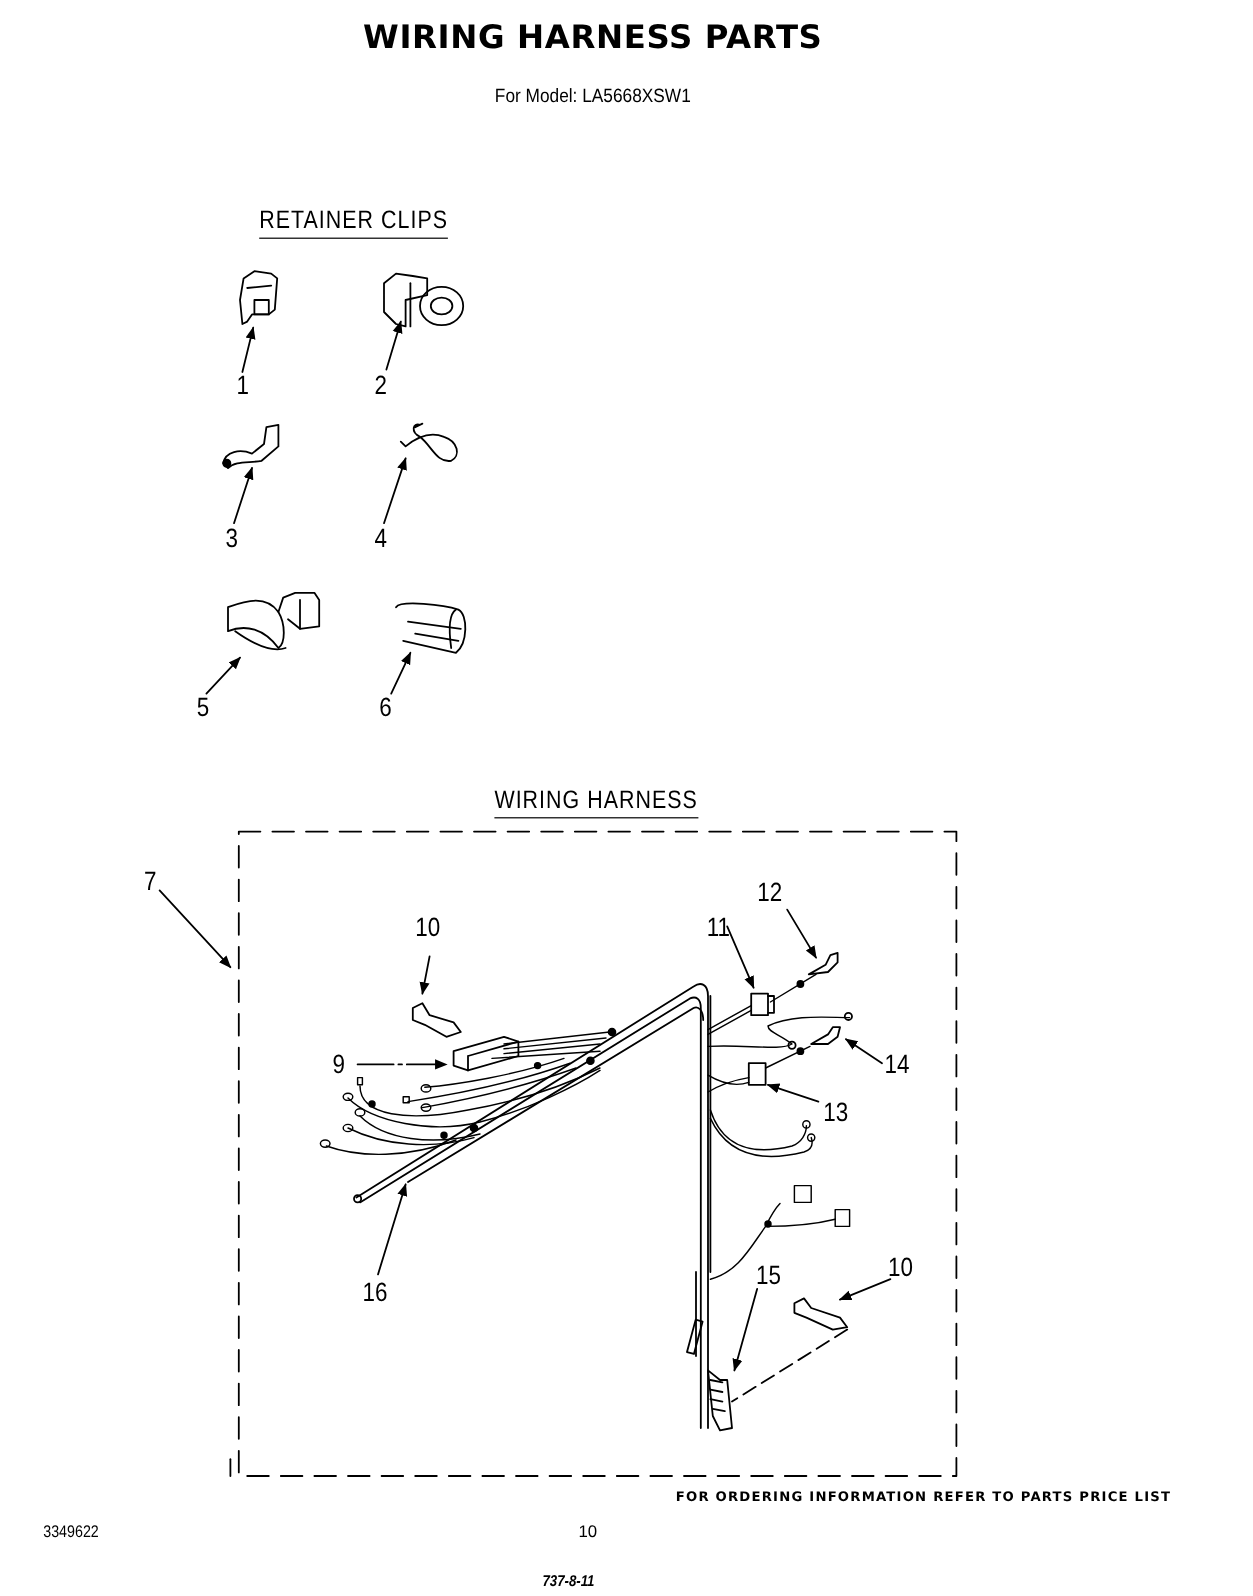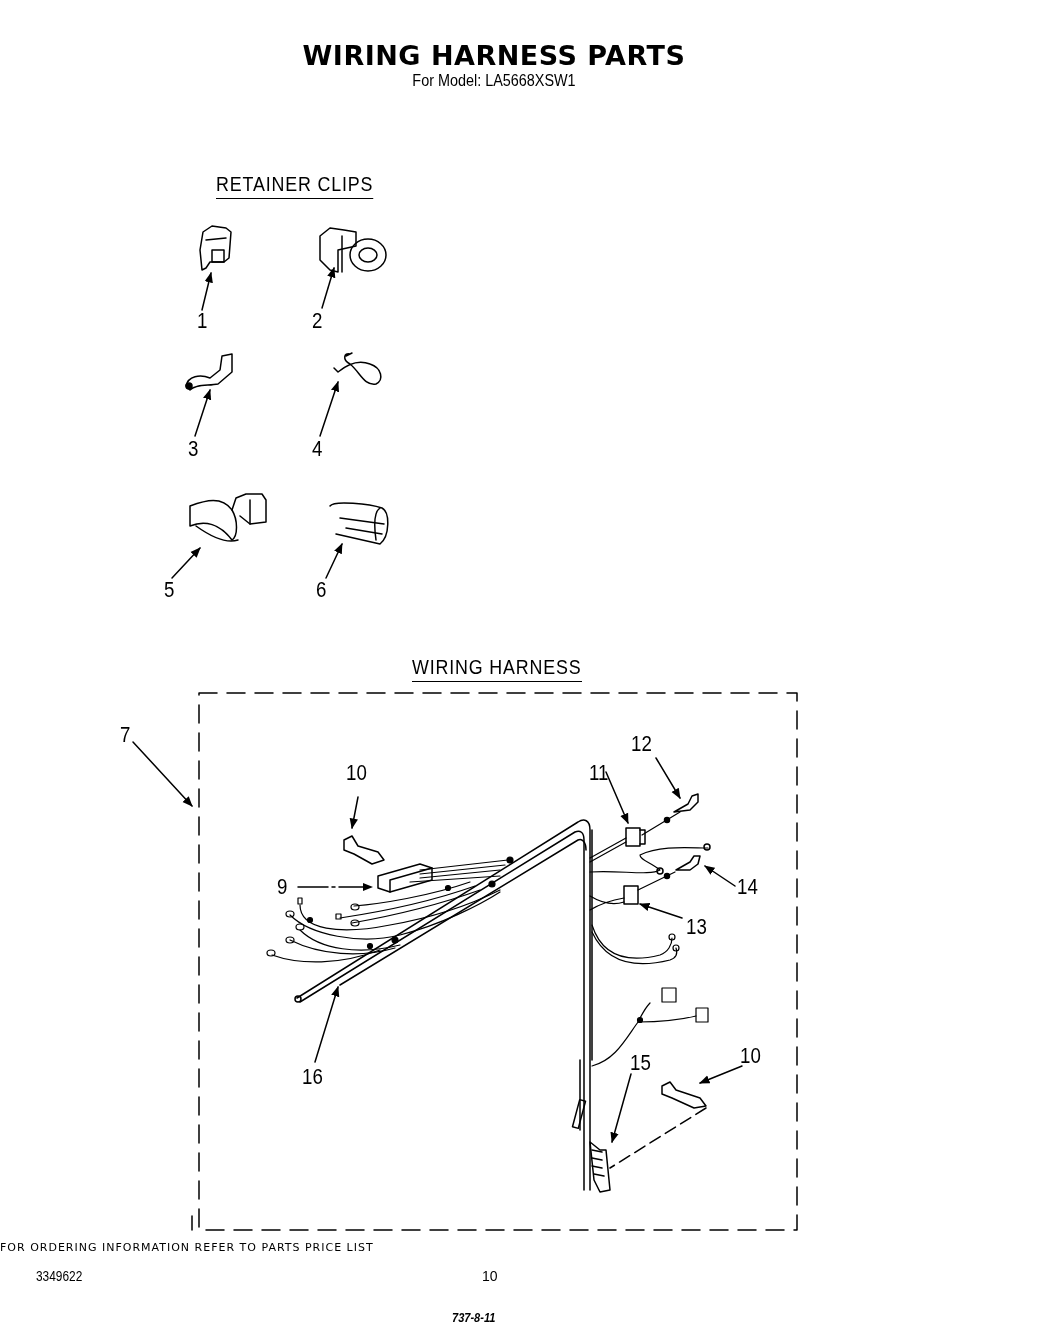--- a/index.html
+++ b/index.html
@@ -1,22 +1,22 @@
 <!DOCTYPE html>
 <html><head>
   <meta charset="utf-8">
   <style>
     html, body { margin: 0; padding: 0; background: #ffffff; }
     body { width: 1044px; height: 1330px; position: relative; overflow: hidden; color: #000; font-family: "Liberation Sans", sans-serif; }
     .abs { position: absolute; }
-    .title { left: 0; width: 988px; top: 40px; text-align: center; font-family: "DejaVu Sans", sans-serif; font-weight: bold; font-size: 27px; letter-spacing: 0.5px; }
+    .title { left: 0; width: 988px; top: 16px; text-align: center; font-family: "DejaVu Sans", sans-serif; font-weight: bold; font-size: 27px; letter-spacing: 0.5px; }
     .subtitle { left: 0; width: 988px; top: 72px; text-align: center; font-family: "Liberation Sans", sans-serif; font-size: 16px; transform: scaleX(0.9); }
     .section { font-family: "Liberation Sans", sans-serif; font-size: 21px; letter-spacing: 1px; transform: scaleX(0.85); transform-origin: left top; padding-bottom: 2px; border-bottom: 1.5px solid #000; }
     .callout { font-family: "Liberation Sans", sans-serif; font-size: 22px; transform: scaleX(0.85); transform-origin: left top; }
-    .footer-note { left: 0; width: 976px; top: 1241px; text-align: left; font-family: "DejaVu Sans", sans-serif; font-weight: normal; font-size: 11px; letter-spacing: 1px; }
+    .footer-note { left: 0; width: 976px; top: 1241px; text-align: right; font-family: "DejaVu Sans", sans-serif; font-weight: bold; font-size: 11px; letter-spacing: 1px; }
     .doc-num { left: 36px; top: 1268px; font-size: 14px; transform: scaleX(0.85); transform-origin: left top; }
     .page-num { left: 482px; top: 1268px; font-size: 14px; }
     .hand { left: 452px; top: 1310px; font-size: 13px; font-style: italic; font-weight: bold; transform: scaleX(0.85); transform-origin: left top; }
     svg { position: absolute; left: 0; top: 0; }
   </style>
 </head>
 <body>
 
 <div class="abs title">WIRING HARNESS PARTS</div>
 <div class="abs subtitle">For Model: LA5668XSW1</div>

